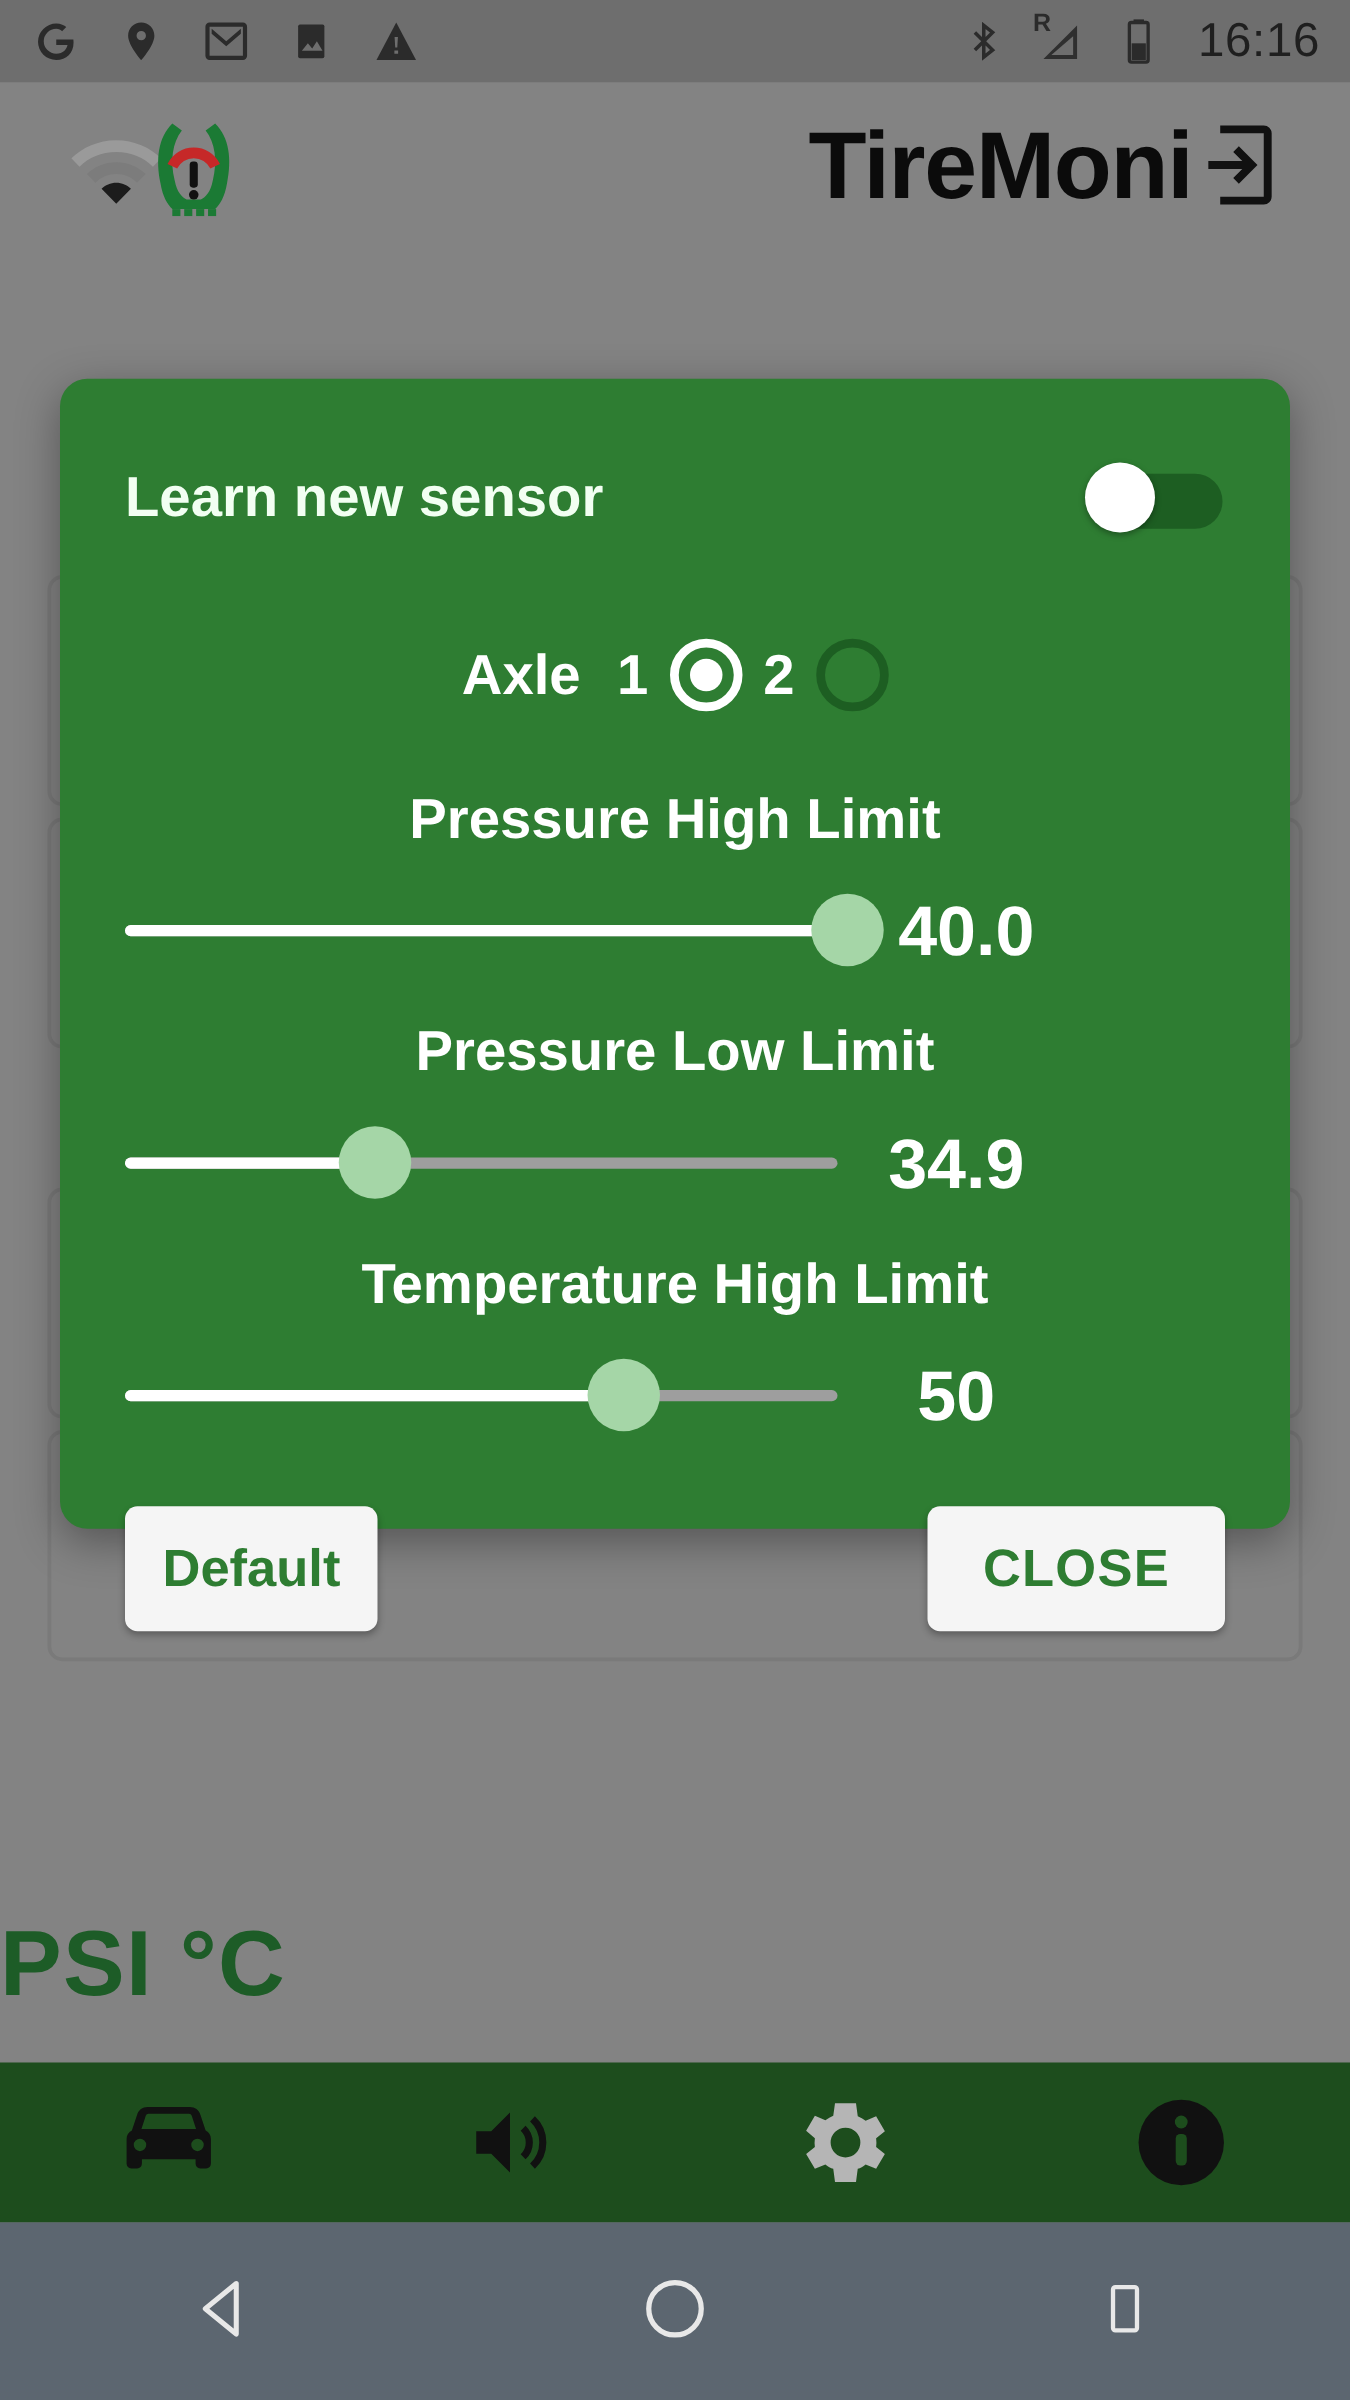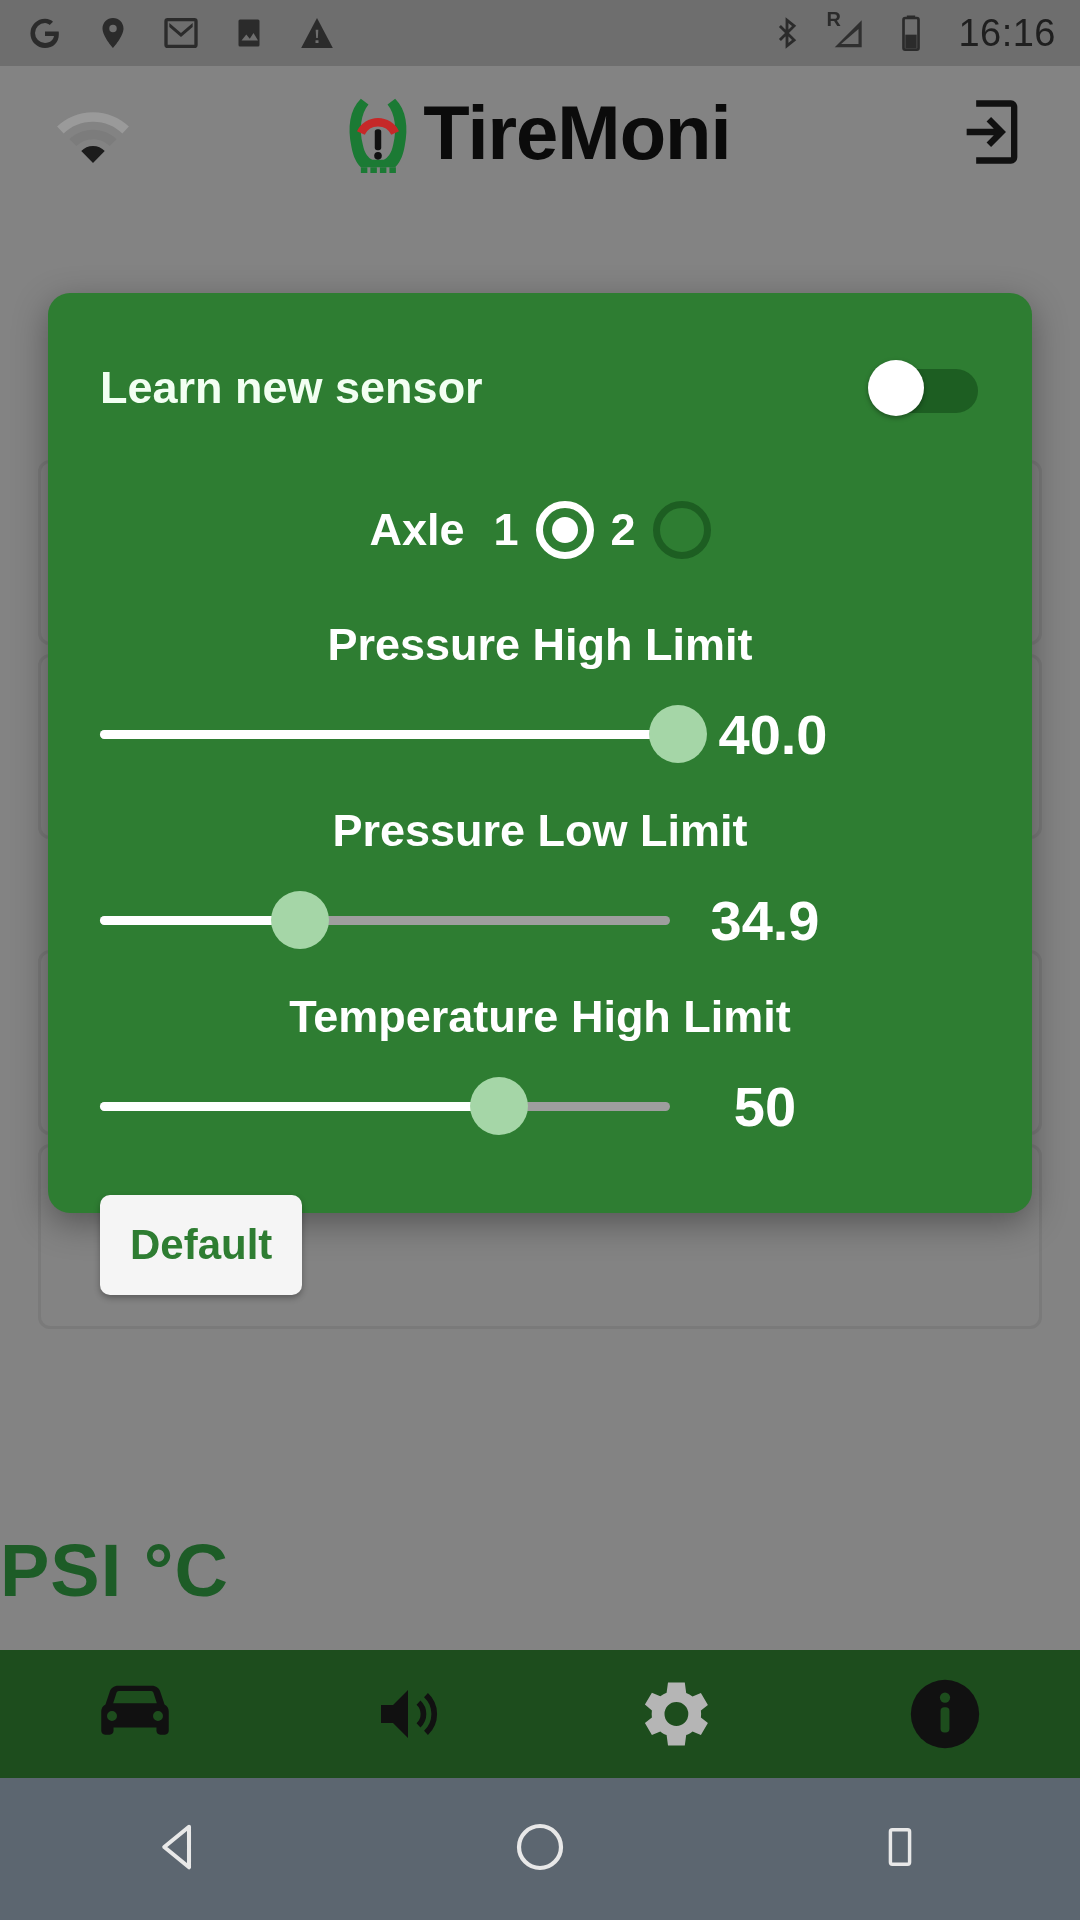--- a/index.html
+++ b/index.html
@@ -21,21 +21,21 @@
   .sb-icon{ width:42px; height:42px; display:flex; align-items:center; justify-content:center; color:#2b2b2b; }
   .sb-icon svg{ display:block; }
   .sb-time{ color:#1f1f1f; font-size:38px; font-weight:400; letter-spacing:.5px; margin-left:6px; }
 
   
   .appbar{
     position:absolute; top:66px; left:0; width:1080px; height:132px;
     background:#838383; display:flex; align-items:center; padding:0 50px;
   }
   .wifi-ico{ width:86px; height:70px; display:flex; align-items:flex-end; justify-content:center; }
-  .brand{ flex:1; display:flex; align-items:center; justify-content:center; gap:6px; margin-left:-20px;}
+  .brand{ flex:1; display:flex; align-items:center; justify-content:space-between; gap:6px; margin-left:-20px;}
   .brand-logo{ width:78px; height:78px; }
   .brand-text{ font-size:76px; font-weight:bold; color:#0b0b0b; letter-spacing:-1px; }
   .exit-ico{ width:76px; height:76px; }
 
   
   .bg-content{
     position:absolute; top:198px; left:0; width:1080px; height:1452px;
     background:#838383;
   }
   .bg-card{
@@ -58,21 +58,21 @@
 
   
   .navbar{
     position:absolute; top:1778px; left:0; width:1080px; height:142px;
     background:#5c6670; display:flex; align-items:center;
   }
   .navbtn{ flex:1; display:flex; align-items:center; justify-content:center; }
 
   
   .dialog{
-    position:absolute; top:293px; left:48px; width:984px; height:920px;
+    position:absolute; top:303px; left:48px; width:984px; height:920px;
     background:#2e7d32; border-radius:22px;
     box-shadow:0 10px 34px rgba(0,0,0,.35);
     padding:0 52px;
   }
   .row-learn{
     display:flex; align-items:center; height:172px; padding-top:18px;
   }
   .learn-label{ font-size:45px; font-weight:bold; color:#f2fff2; }
   .switch{
     margin-left:auto; position:relative; width:112px; height:56px;
@@ -279,20 +279,21 @@
       <span class="slider">
         <span class="s-track"></span>
         <span class="s-fill" id="fill2" style="width: 70%;"></span>
         <span class="s-thumb" id="thumb2" style="left: 70%;"></span>
       </span>
       <span class="s-value">50</span>
     </div>
 
     <div class="row-buttons">
       <button class="btn btn-default">Default</button>
+      <button class="btn btn-close">CLOSE</button>
     </div>
   </div>
 
   <div class="tabbar">
     <div class="tab">
       <span>
         <svg width="92" height="70" viewBox="0 0 24 18">
           <path fill="#111" d="M5.4 3.2C5.7 2.2 6.5 1.6 7.6 1.6h8.8c1.1 0 1.9.6 2.2 1.6l1.1 3.3c.7.3 1.1 1 1.1 1.8v5.1c0 .6-.4 1-1 1h-1.2c-.6 0-1-.4-1-1v-.9H6.4v.9c0 .6-.4 1-1 1H4.2c-.6 0-1-.4-1-1V8.3c0-.8.4-1.5 1.1-1.8zM7.2 3.4 6.3 6.2h11.4l-.9-2.8a.6.6 0 0 0-.6-.4H7.8a.6.6 0 0 0-.6.4zM6 8.2a1.3 1.3 0 1 0 0 2.6 1.3 1.3 0 0 0 0-2.6zm12 0a1.3 1.3 0 1 0 0 2.6 1.3 1.3 0 0 0 0-2.6z"></path>
         </svg>
       </span>

